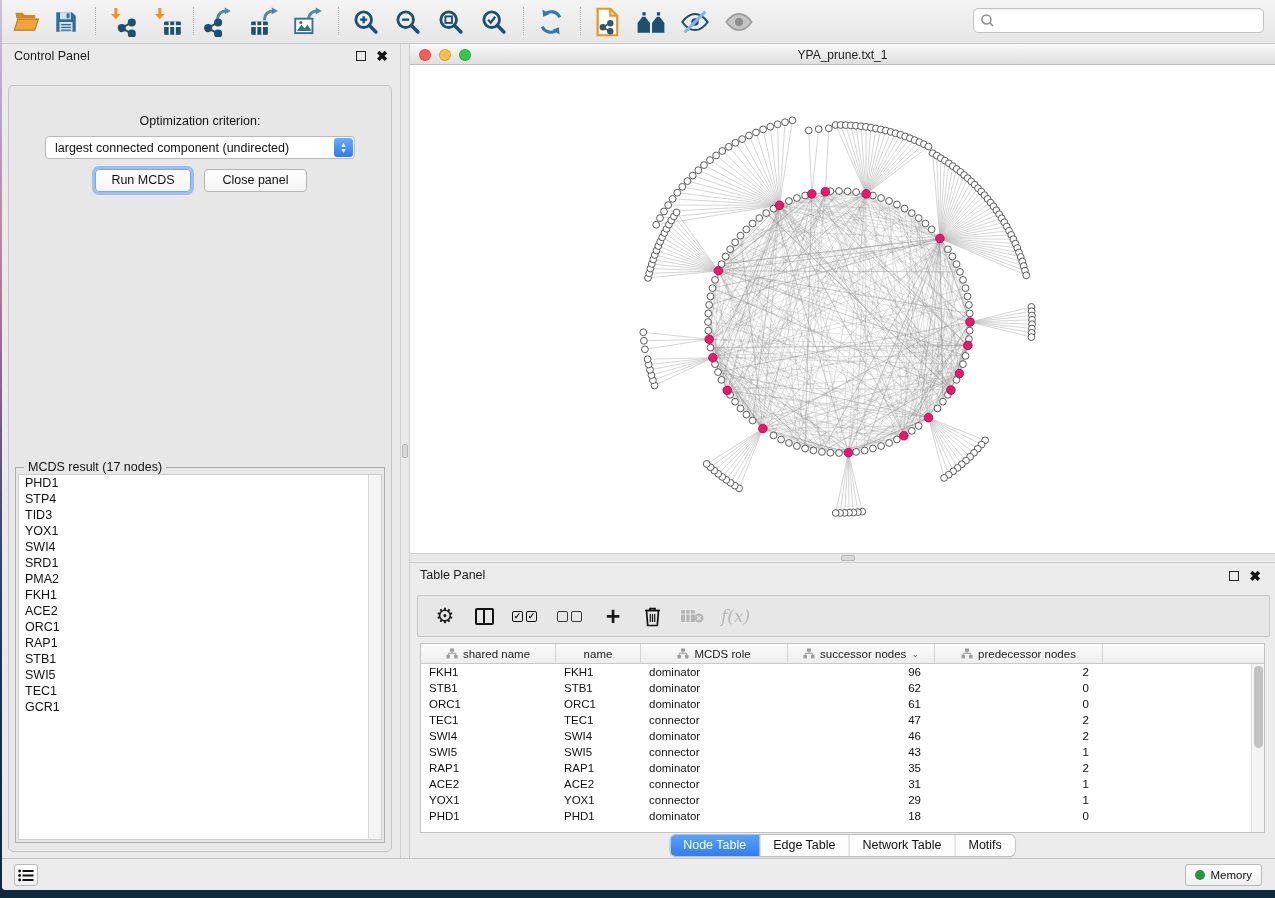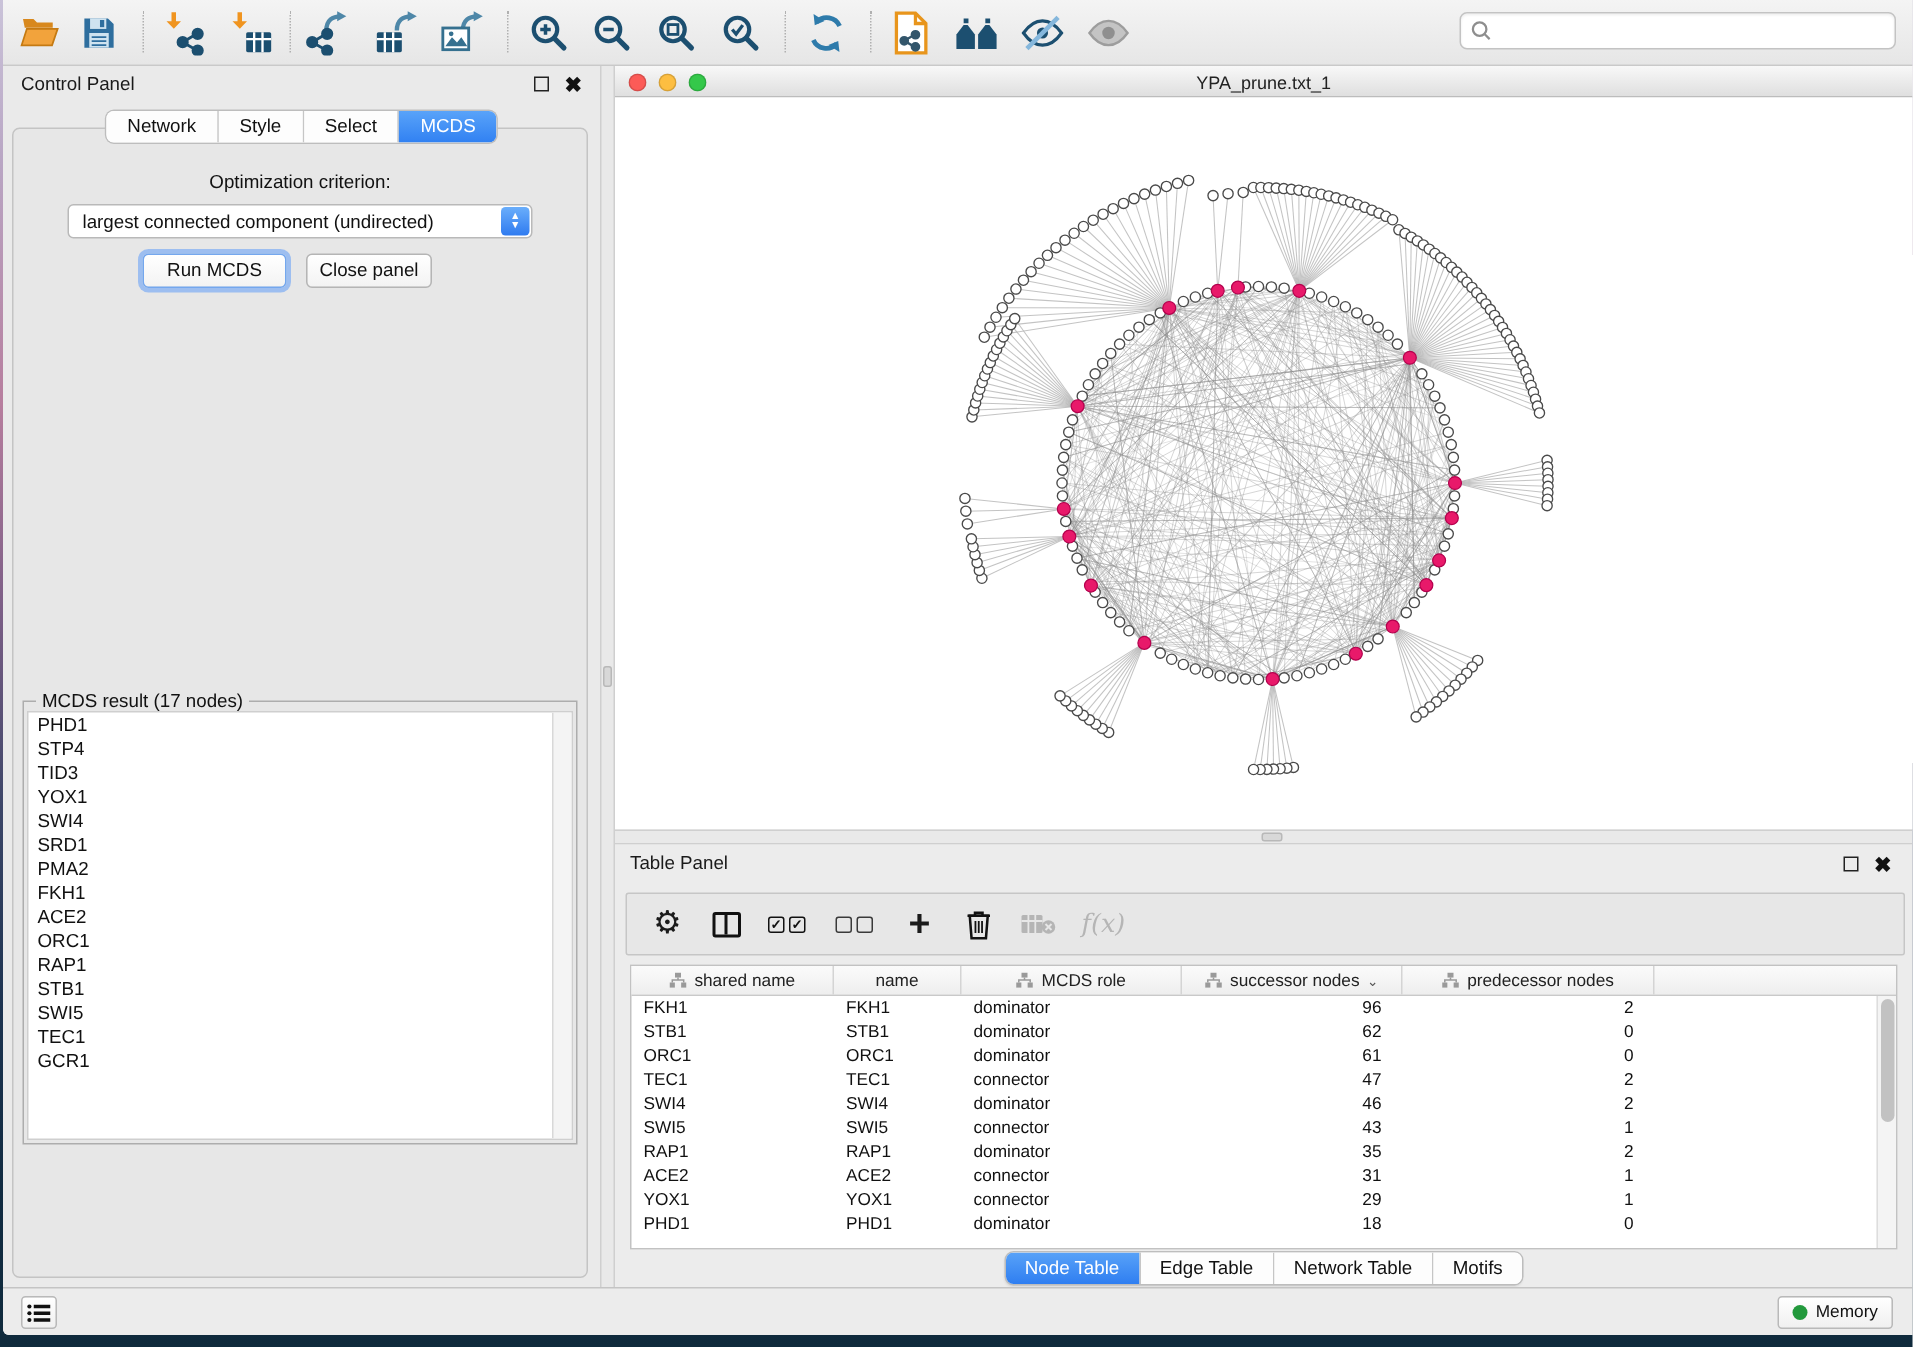--- a/index.html
+++ b/index.html
@@ -35,21 +35,21 @@
   .cp-tab.active { background:linear-gradient(#59a3f9,#3181f2); color:#fff; }
   .opt-label { position:absolute; top:28px; width:100%; text-align:center; font-size:12.5px; color:#111; }
   .dropdown { position:absolute; left:36px; right:36px; top:50px; height:23px; background:#fff; border:1px solid #b9b9b9; border-radius:4px;
     font-size:12.5px; color:#111; display:flex; align-items:center; padding-left:9px; }
   .dd-stepper { position:absolute; right:1px; top:1px; width:19px; height:19px; border-radius:3px;
     background:linear-gradient(#6aaefb,#2f7bf0); display:flex; flex-direction:column; align-items:center; justify-content:center; }
   .dd-stepper span { color:#fff; font-size:7px; line-height:6px; }
   .btn { position:absolute; top:83px; height:23px; background:linear-gradient(#ffffff,#f3f3f3); border:1px solid #b5b5b5; border-radius:4px;
     font-size:12.5px; color:#111; text-align:center; line-height:21px; }
   .btn.focus { box-shadow:0 0 0 3px rgba(96,156,247,.55); border-color:#74a7ee; }
-  .groupbox { position:absolute; left:6px; right:6px; top:381px; height:296px; border:1px solid #adadad;padding-left:36px; }
+  .groupbox { position:absolute; left:6px; right:6px; top:381px; height:376px; border:1px solid #adadad;padding-left:36px; }
   .groupbox-label { position:absolute; left:8px; top:-8px; background:#e7e7e7; padding:0 4px; font-size:12.5px; color:#111; }
   .mcds-list { position:absolute; left:2px; right:2px; top:6px; bottom:2px; background:#fff; border:1px solid #cfcfcf; overflow:hidden; }
   .mcds-item { font-size:12.5px; color:#111; line-height:16px; padding-left:6px; }
   .mcds-scroll { position:absolute; right:0; top:0; bottom:0; width:13px; background:#f4f4f4; border-left:1px solid #d8d8d8; }
 
   
   .v-split { position:absolute; left:398px; width:10px; top:44px; height:814px; background:#e9e9e9; border-left:1px solid #cfcfcf; border-right:1px solid #cfcfcf; }
   .v-grip { position:absolute; left:1px; top:400px; width:6px; height:14px; background:#d8d8d8; border:1px solid #b8b8b8; border-radius:2px; }
   .h-split { position:absolute; left:408px; right:0; top:553px; height:10px; background:#e9e9e9; border-top:1px solid #cfcfcf; border-bottom:1px solid #cfcfcf; }
   .h-grip { position:absolute; left:431px; top:1px; width:14px; height:6px; background:#d8d8d8; border:1px solid #b8b8b8; border-radius:2px; }
@@ -253,37 +253,31 @@
       <span style="font-size:12px;color:#333;margin-left:4px"></span>
     </div>
   </div>
 
   <div class="control-panel">
     <div class="cp-titlebar">
       <span class="cp-title panel-title">Control Panel</span>
       <span class="cp-float float-glyph"></span>
       <span class="cp-close close-glyph">✖</span>
     </div>
-    <div class="cp-tabs" id="cp-tabs">
-          <div class="cp-tab">Network</div>
-          <div class="cp-tab">Style</div>
-          <div class="cp-tab">Select</div>
-          <div class="cp-tab active">MCDS</div>
-        </div>
     <div class="cp-content">
       <div class="opt-label">Optimization criterion:</div>
       <div class="dropdown">
         <span>largest connected component (undirected)</span>
         <span class="dd-stepper">
               <span>▲</span>
               <span>▼</span>
             </span>
       </div>
       <div class="btn focus" style="left:86px;width:96px">Run MCDS</div>
-      <div class="btn" style="left:195px;width:84px">Close panel</div>
+      <div class="btn" style="left:195px;width:103px">Close panel</div>
       <div class="groupbox">
         <span class="groupbox-label">MCDS result (17 nodes)</span>
         <div class="mcds-list" id="mcds-list">
           <div class="mcds-scroll"></div>
         <div class="mcds-item">PHD1</div>
               <div class="mcds-item">STP4</div>
               <div class="mcds-item">TID3</div>
               <div class="mcds-item">YOX1</div>
               <div class="mcds-item">SWI4</div>
               <div class="mcds-item">SRD1</div>

